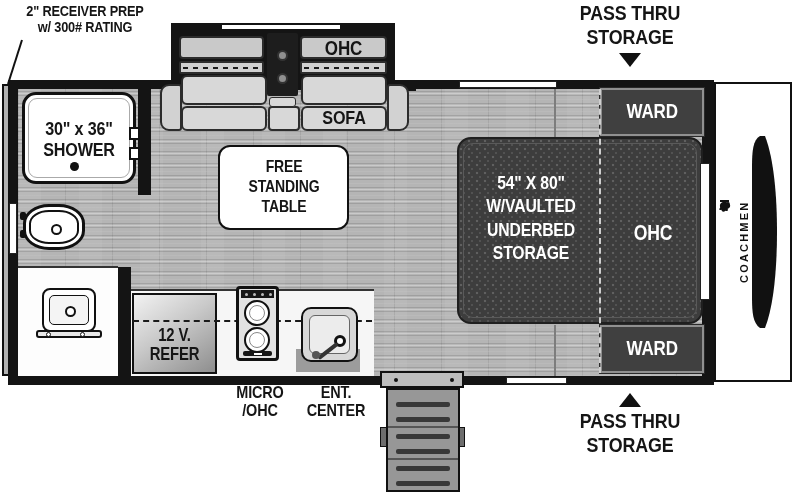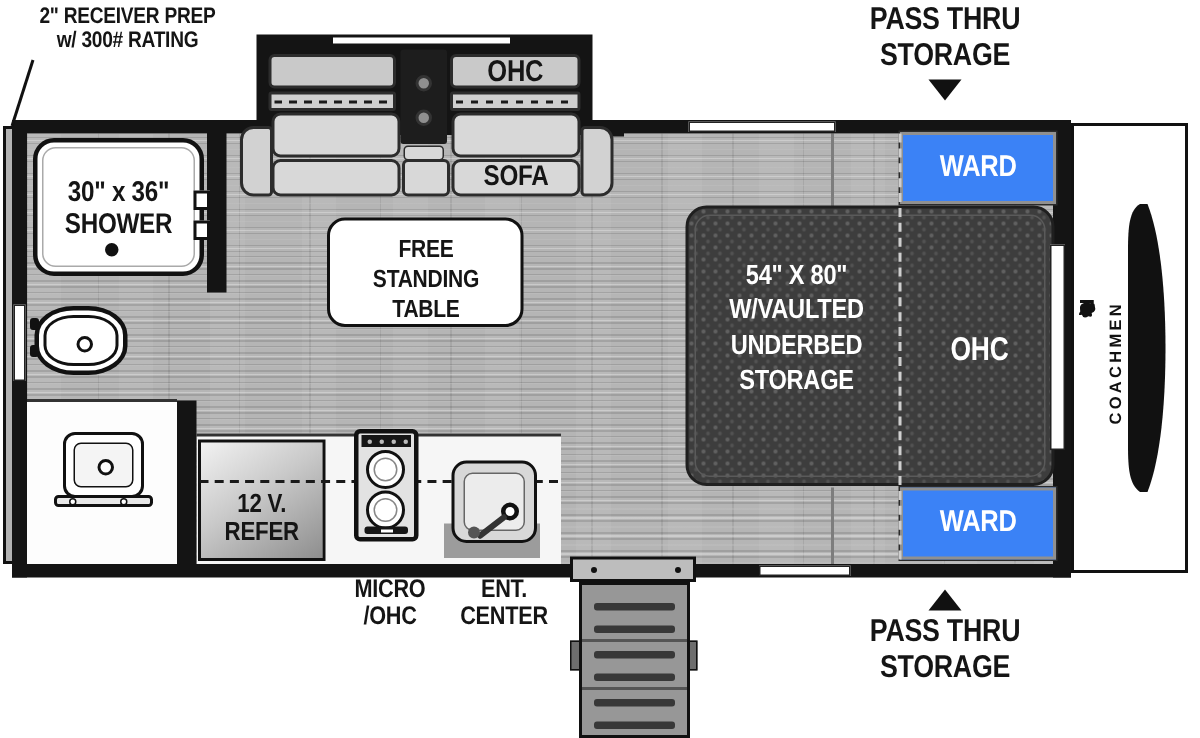--- a/index.html
+++ b/index.html
@@ -85,29 +85,29 @@
   .cush{background:#d8d8d8;border:2px solid #2c2c2c;border-radius:6px;z-index:5;}
   .ohc-box{background:#c9c9c9;border:2px solid #2c2c2c;border-radius:4px;z-index:5;}
   .strip{background:#cfcfcf;border:2px solid #2c2c2c;border-radius:2px;z-index:5;}
   .strip .dash{left:2px;right:2px;top:50%;height:2px;margin-top:-1px;
      background:repeating-linear-gradient(90deg,#1a1a1a 0 5px,transparent 5px 10px);}
   .console{left:267px;top:33px;width:31px;height:63px;background:#1d1d1d;border-radius:2px;z-index:6;}
   .cup{left:10px;width:11px;height:11px;background:#8f8f8f;border:2px solid #333;border-radius:50%;}
   .endcap{width:22px;height:47px;background:#d2d2d2;border:2px solid #2c2c2c;z-index:5;}
 
   
-  .table{left:218px;top:145px;width:131px;height:73px;background:#fff;border:2.5px solid #111;border-radius:12px;z-index:4;}
+  .table{left:218px;top:145px;width:131px;height:85px;background:#fff;border:2.5px solid #111;border-radius:12px;z-index:4;}
 
   
   .bed{left:457px;top:137px;width:246px;height:187px;background-color:#3d3d3d;border:2px solid #1f1f1f;border-radius:14px;z-index:3;
        background-image:radial-gradient(circle at 2px 2px,#606060 1.1px,transparent 1.6px),
                         radial-gradient(circle at 5px 6px,#525252 1px,transparent 1.5px);
        background-size:8px 8px;}
   .bed .inner{left:4px;top:4px;right:4px;bottom:4px;border:1.5px solid #5a5a5a;border-radius:10px;}
-  .ward{left:600px;width:104px;height:48px;background:#3b82f6;border:2px solid #909090;box-shadow:0 0 0 1px #2a2a2a;
+  .ward{left:600px;width:104px;height:48px;background:#404040;border:2px solid #909090;box-shadow:0 0 0 1px #2a2a2a;
         display:flex;align-items:center;justify-content:center;z-index:4;}
   .ward .lbl{position:static;}
   .bed-dash{left:599px;top:89px;width:0;height:284px;border-left:2px dashed #cfcfcf;z-index:6;}
 
   
   .cap{left:714px;top:82px;width:78px;height:300px;background:#fff;border:2.5px solid #111;z-index:2;}
   .coach{left:716px;top:186px;width:38px;height:112px;z-index:3;}
   .coach-text{right:0;top:0;height:112px;width:20px;display:flex;align-items:center;justify-content:center;
       writing-mode:vertical-rl;transform:rotate(180deg);font-weight:bold;font-size:11px;letter-spacing:2.2px;color:#111;}
   .coach-logo{left:1px;top:14px;width:15px;display:flex;flex-direction:column;align-items:center;gap:3px;}

